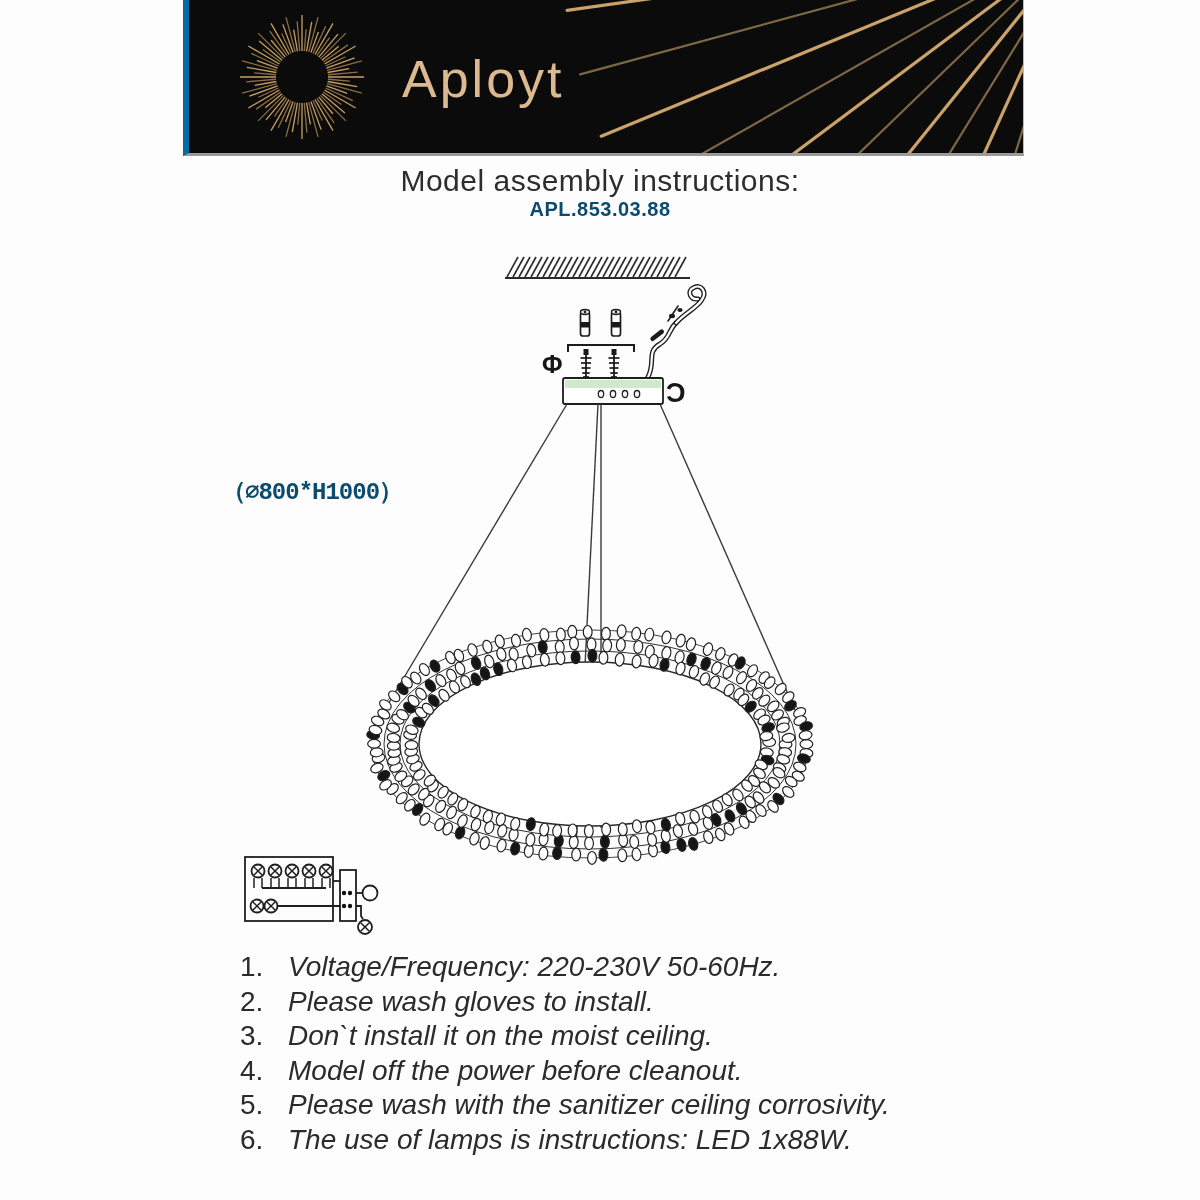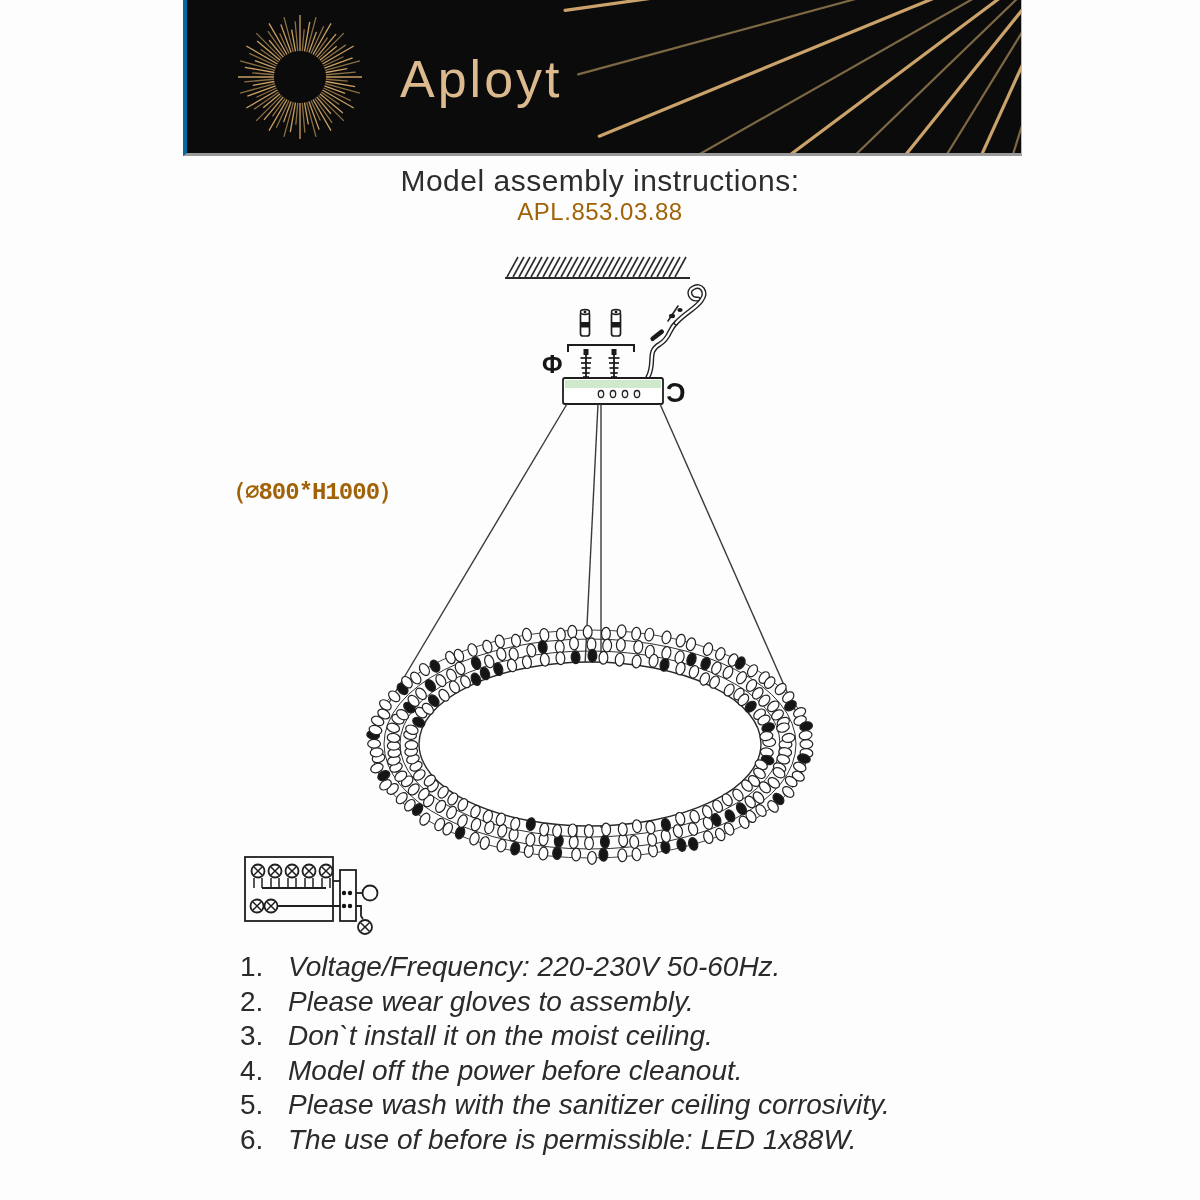--- a/index.html
+++ b/index.html
@@ -1,29 +1,29 @@
 <!DOCTYPE html>
 <html><head>
 <meta charset="utf-8">
 <style>
   html,body{margin:0;padding:0;background:#ffffff;}
   .page{position:relative;width:1200px;height:1200px;background:#fdfdfd;overflow:hidden;
         font-family:"Liberation Sans",sans-serif;color:#2b2b2b;}
   
   .banner{position:absolute;left:183px;top:0;width:834px;height:153px;background:#0b0b0b;
-          border-bottom:3px solid #9a9a9a;border-left:4px solid #0369a1;border-right:1px solid #bbb;
+          border-bottom:3px solid #9a9a9a;border-left:6px solid #0369a1;border-right:1px solid #bbb;
           overflow:hidden;}
   .banner svg{display:block;}
   
   .title-block{position:absolute;left:0;top:163px;width:1200px;text-align:center;line-height:1.18;}
   .title-line1{font-size:30px;font-weight:400;letter-spacing:.5px;color:#2d2d2d;}
-  .title-line2{font-size:24px;font-weight:400;letter-spacing:.5px;color:#a16207;}
+  .title-line2{font-size:20px;font-weight:700;letter-spacing:.5px;color:#0c4a6e;}
   
   .dim-label{position:absolute;left:222px;top:475px;font-family:"Liberation Mono",monospace;
-             font-size:24px;font-weight:700;color:#a16207;letter-spacing:-1px;}
+             font-size:24px;font-weight:700;color:#0c4a6e;letter-spacing:-1px;}
   
   .diagram{position:absolute;left:0;top:0;width:1200px;height:1200px;}
   
   .instructions{position:absolute;left:240px;top:950px;width:820px;}
   .li{display:flex;font-size:28px;line-height:34.6px;color:#2b2b2b;}
   .li .num{width:48px;flex:0 0 48px;}
   .li .txt{flex:1;font-style:italic;}
 </style>
 </head>
 <body>
@@ -543,33 +543,33 @@
     </g>
   </svg>
 
   <div class="instructions">
     <div class="li">
       <span class="num">1.</span>
       <span class="txt">Voltage/Frequency: 220-230V 50-60Hz.</span>
     </div>
     <div class="li">
       <span class="num">2.</span>
-      <span class="txt">Please wear gloves to assembly.</span>
+      <span class="txt">Please wash gloves to install.</span>
     </div>
     <div class="li">
       <span class="num">3.</span>
       <span class="txt">Don`t install it on the moist ceiling.</span>
     </div>
     <div class="li">
       <span class="num">4.</span>
       <span class="txt">Model off the power before cleanout.</span>
     </div>
     <div class="li">
       <span class="num">5.</span>
       <span class="txt">Please wash with the sanitizer ceiling corrosivity.</span>
     </div>
     <div class="li">
       <span class="num">6.</span>
-      <span class="txt">The use of before is permissible: LED 1x88W.</span>
+      <span class="txt">The use of lamps is instructions: LED 1x88W.</span>
     </div>
   </div>
 
 </div>
 
 </body></html>

